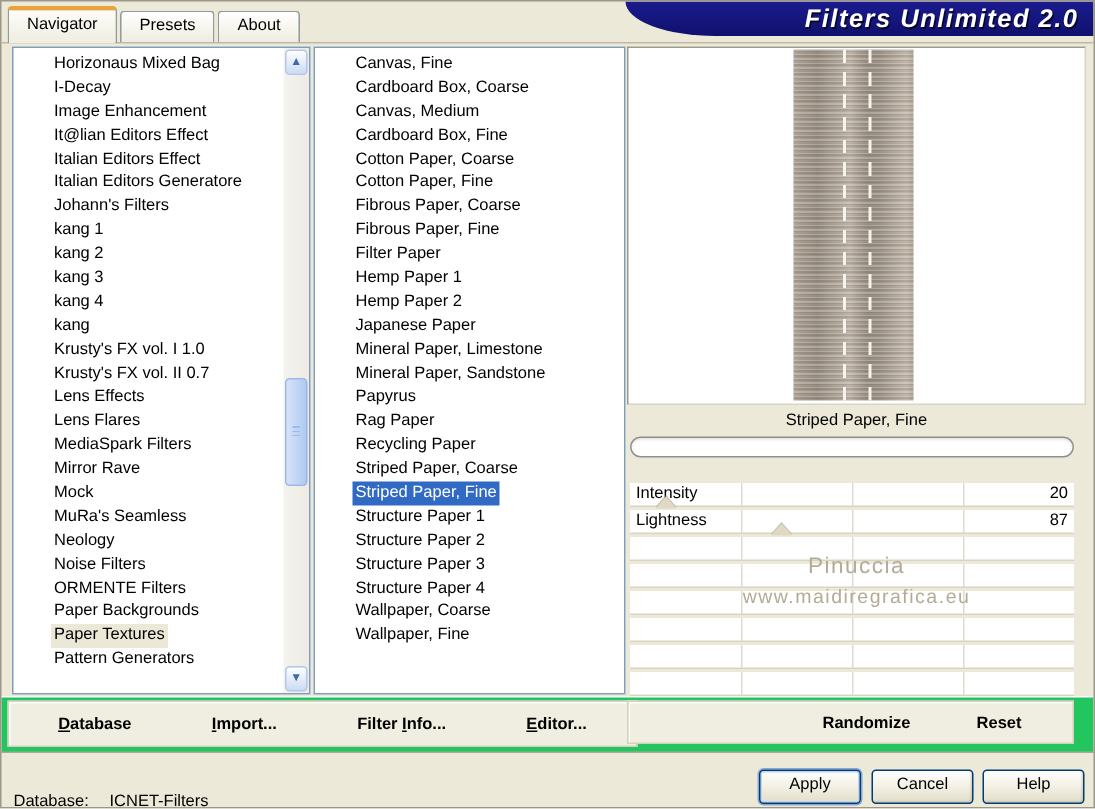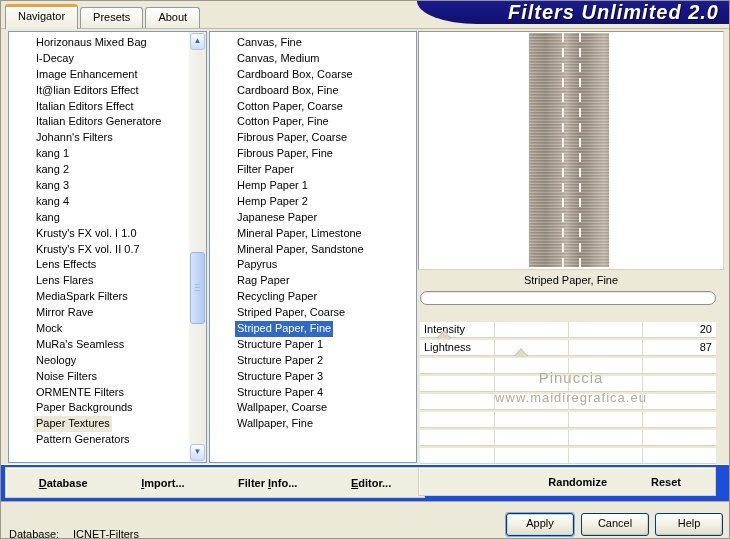--- a/index.html
+++ b/index.html
@@ -8,21 +8,21 @@
 
   
   .header{position:absolute;left:0;top:0;width:100%;height:27px;border-bottom:1px solid #BDB9A8;}
   .tabstrip{position:absolute;left:4px;bottom:0;display:flex;align-items:flex-end;}
   .tab{position:relative;border:1px solid #919B9C;border-bottom:none;border-radius:3px 3px 0 0;
        background:linear-gradient(#FFFFFF,#EFEDDF);padding:3px 12px 4px 12px;margin-right:2px;height:13px;
        line-height:13px;cursor:default;}
   .tab.active{border-top:3px solid #E8A33D;padding-top:3px;height:15px;background:linear-gradient(#FDFCF8,#EFEDDF);z-index:2;margin-bottom:-1px;}
   .swoosh{position:absolute;right:0;top:0;width:312px;height:23px;background:linear-gradient(#1B1B8E,#10106E);
           border-bottom-left-radius:60px 23px;display:flex;align-items:center;justify-content:flex-end;}
-  .swoosh .title{color:#fff;font-weight:bold;font-style:italic;font-size:20px;letter-spacing:1px;
+  .swoosh .title{color:#fff;font-weight:bold;font-style:italic;font-size:17px;letter-spacing:1px;
                  padding-right:10px;text-shadow:1px 1px 0 rgba(0,0,0,0.65);}
 
   
   .listbox{position:absolute;top:30px;height:430px;background:#fff;border:1px solid #7F9DB9;overflow:hidden;}
   #category-list-box{left:7px;width:197px;}
   #filter-list-box{left:208px;width:206px;}
   .list-inner{position:absolute;left:0;top:3px;right:0;}
   #category-list-box .list-inner{right:18px;}
   .list-item{height:15.9px;line-height:15.9px;padding-left:25px;white-space:nowrap;cursor:default;}
   .list-item .txt{display:inline-block;padding:0 2px;}
@@ -62,21 +62,21 @@
   .slider-row .lab{position:absolute;left:4px;top:0;line-height:15px;}
   .slider-row .val{position:absolute;right:4px;top:0;line-height:15px;}
   .thumb{position:absolute;bottom:-2px;width:0;height:0;border-left:7px solid transparent;
          border-right:7px solid transparent;border-bottom:8px solid #DFD9C5;
          filter:drop-shadow(0 -1px 0 rgba(150,143,120,0.6));}
   .watermark{position:absolute;left:0;top:340px;width:100%;text-align:center;color:#B4AB97;pointer-events:none;}
   .watermark .w1{font-size:15px;letter-spacing:1px;line-height:20px;}
   .watermark .w2{font-size:13px;letter-spacing:1px;line-height:20px;}
 
   
-  .cmdbar{position:absolute;left:0;top:463px;width:100%;height:36px;background:#1d4ed8;
+  .cmdbar{position:absolute;left:0;top:463px;width:100%;height:36px;background:#22c55e;
           border-top:1px solid #FFFFFF;border-bottom:1px solid #ACA899;}
   .cmd-panel{position:absolute;top:2px;height:29px;background:#F0EEE1;border:1px solid #D5D1BF;
              box-shadow:inset 1px 1px 0 rgba(255,255,255,0.8);display:flex;align-items:center;}
   .cmd-left{left:4px;width:406px;justify-content:space-around;padding:0 6px;}
   .cmd-right{left:417px;width:298px;justify-content:flex-end;gap:44px;padding-right:34px;box-sizing:border-box;}
   .cmd-btn{font-weight:bold;cursor:default;white-space:nowrap;}
   .cmd-btn u{text-decoration:underline;}
 
   
   .statusbar{position:absolute;left:0;top:500px;width:100%;height:39px;}
@@ -140,22 +140,22 @@
     <div class="scrollbar">
       <div class="sb-btn sb-up">▲</div>
       <div class="sb-thumb"></div>
       <div class="sb-btn sb-down">▼</div>
     </div>
   </div>
 
   <div class="listbox" id="filter-list-box">
     <div class="list-inner" id="filter-list">
         <div class="list-item"><span class="txt">Canvas, Fine</span></div>
+        <div class="list-item"><span class="txt">Cardboard Box, Coarse</span></div>
         <div class="list-item"><span class="txt">Canvas, Medium</span></div>
-        <div class="list-item"><span class="txt">Cardboard Box, Coarse</span></div>
         <div class="list-item"><span class="txt">Cardboard Box, Fine</span></div>
         <div class="list-item"><span class="txt">Cotton Paper, Coarse</span></div>
         <div class="list-item"><span class="txt">Cotton Paper, Fine</span></div>
         <div class="list-item"><span class="txt">Fibrous Paper, Coarse</span></div>
         <div class="list-item"><span class="txt">Fibrous Paper, Fine</span></div>
         <div class="list-item"><span class="txt">Filter Paper</span></div>
         <div class="list-item"><span class="txt">Hemp Paper 1</span></div>
         <div class="list-item"><span class="txt">Hemp Paper 2</span></div>
         <div class="list-item"><span class="txt">Japanese Paper</span></div>
         <div class="list-item"><span class="txt">Mineral Paper, Limestone</span></div>

